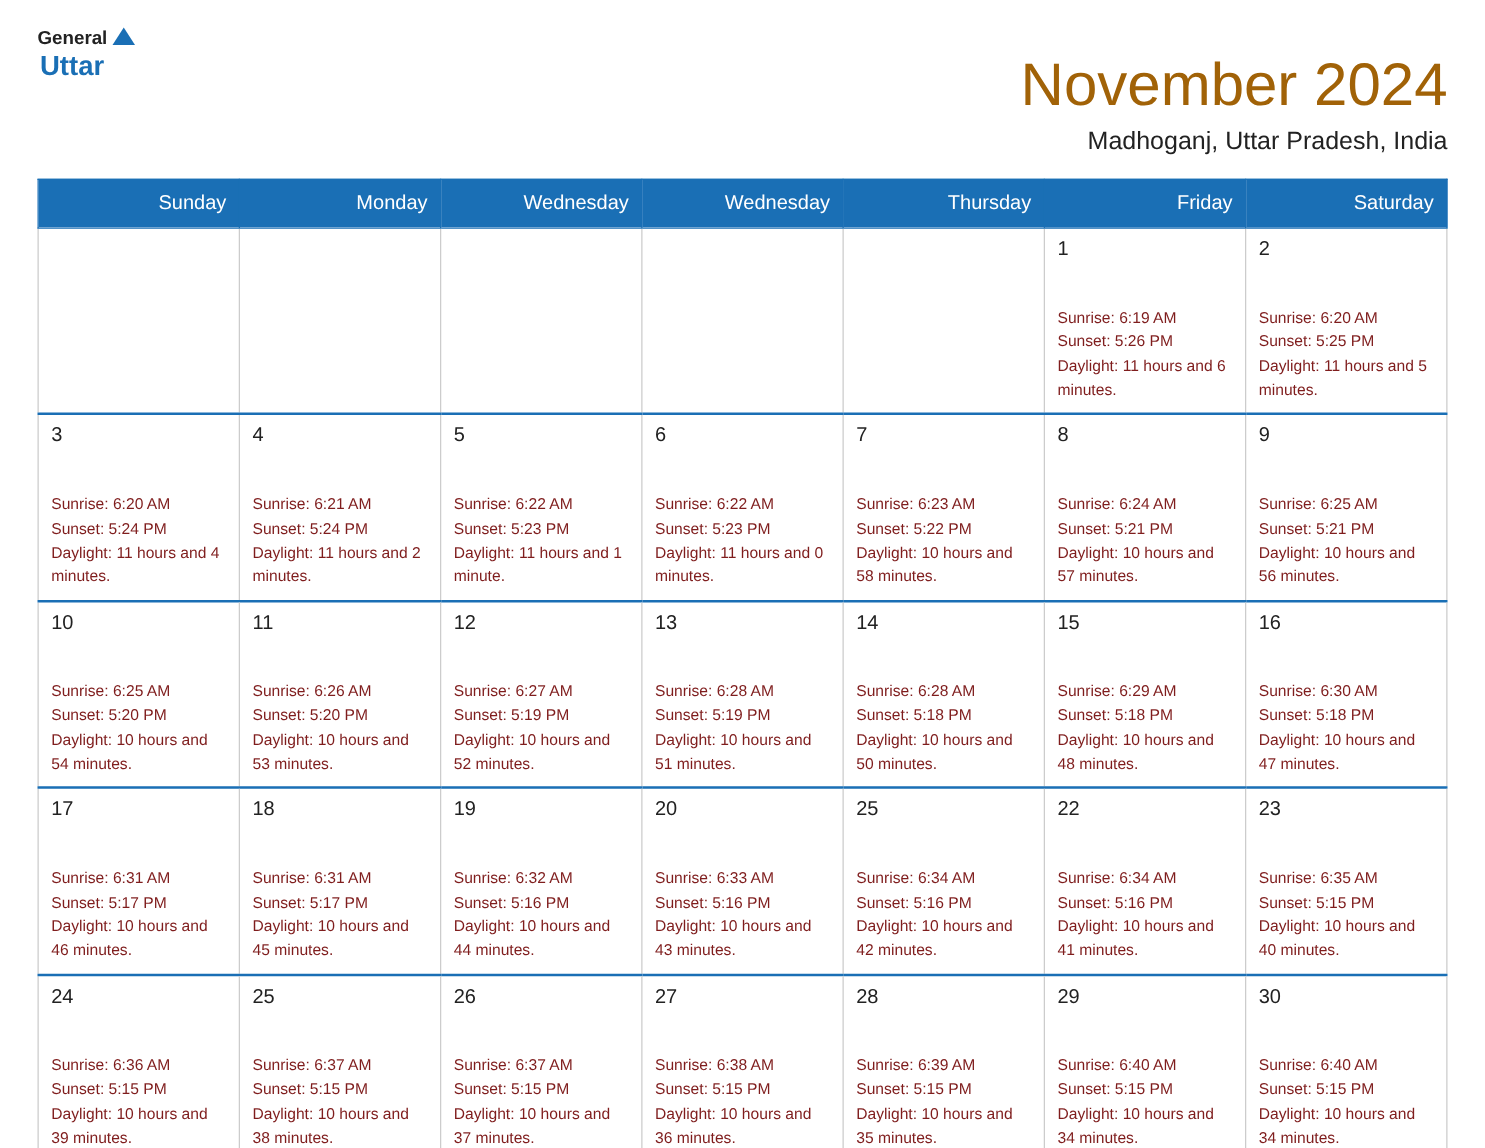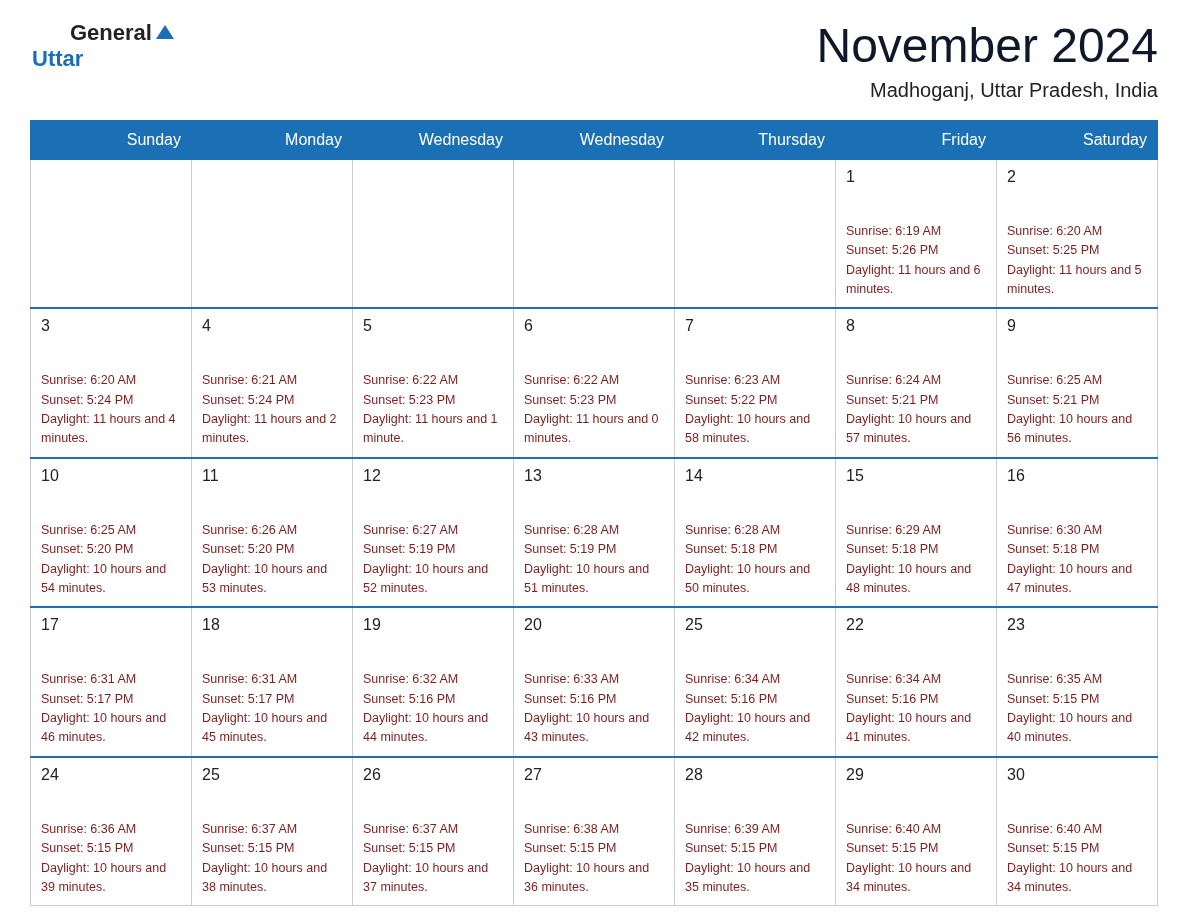--- a/index.html
+++ b/index.html
@@ -11,46 +11,46 @@
       min-height: 918px;
       padding: 20px 30px 30px 30px;
     }
     .header {
       display: flex;
       justify-content: space-between;
       align-items: flex-start;
       margin-bottom: 18px;
     }
     .logo-text-general {
-      font-size: 22px;
+      font-size: 15px;
       font-weight: bold;
       color: #222;
-      margin-left: 40px;
     }
     .logo-text-blue {
       font-size: 22px;
       font-weight: bold;
       color: #1a6fb5;
     }
     .logo-wrapper {
       display: flex;
       flex-direction: column;
     }
     .logo-top {
       display: flex;
       align-items: center;
     }
     .title-section {
       text-align: right;
     }
     .calendar-title {
       font-size: 48px;
       font-weight: normal;
-      color: #0f172a;
+      color: #a16207;
       line-height: 1.1;
+      margin-top: 23px;
     }
     .calendar-subtitle {
       font-size: 20px;
       color: #222;
       margin-top: 6px;
     }
     .calendar-table {
       width: 100%;
       border-collapse: collapse;
       table-layout: fixed;

